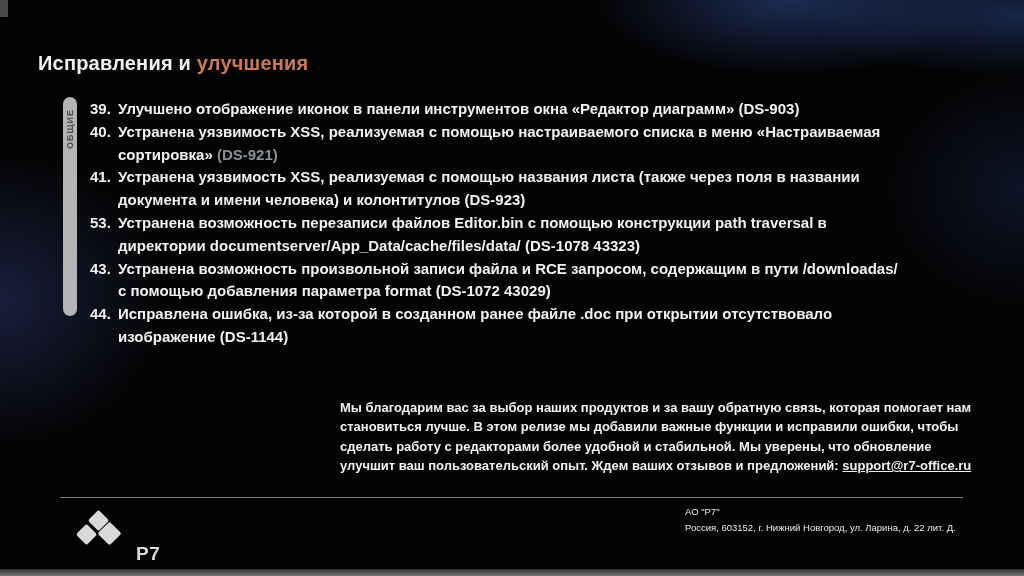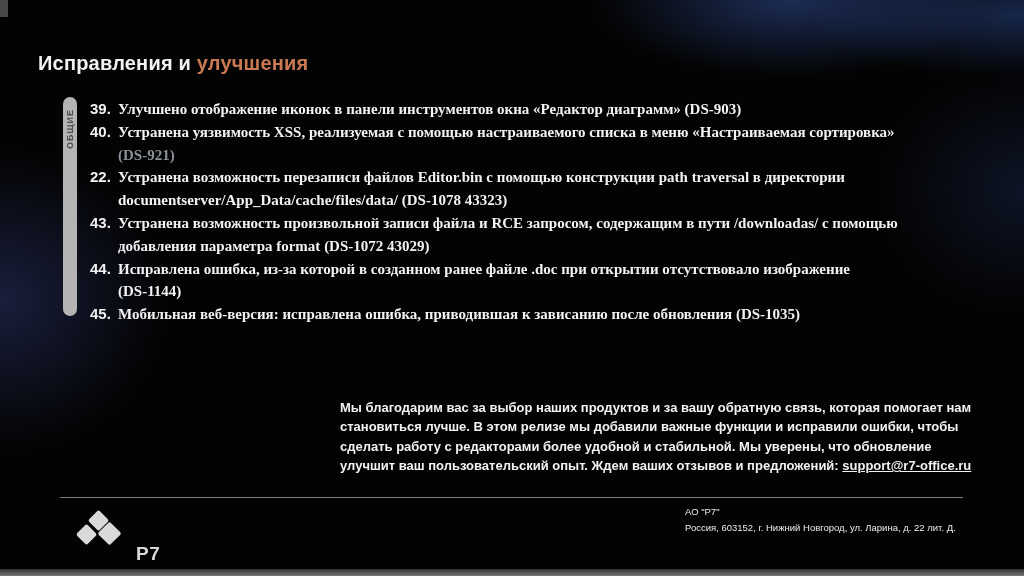--- a/index.html
+++ b/index.html
@@ -25,21 +25,21 @@
   .side-tab { position:absolute; left:63px; top:97px; width:14px; height:219px;
     background:#b4b4b4; border-radius:7px; }
   .side-tab .tab-label { position:absolute; left:7px; top:32px;
     transform:translate(-50%,-50%) rotate(-90deg); white-space:nowrap;
     font-size:9px; font-weight:700; letter-spacing:1px; color:#4e4e4e; }
 
   .fixes-list { position:absolute; left:90px; top:98px; width:812px;
     font-size:15px; font-weight:700; line-height:22.8px; }
   .list-item { display:flex; }
   .list-item .num { flex:none; width:28px; }
-  .list-item .txt { flex:1;font-family:Liberation Serif, serif; }
+  .list-item .txt { flex:1; }
   .code { white-space:nowrap; }
   .code.muted { color:#8b919b; }
 
   .thanks { position:absolute; left:340px; top:398px; width:632px;
     font-size:13px; font-weight:700; line-height:19.4px; }
   .thanks a { color:#f2f2f2; text-decoration:underline;margin-top:44px; }
 
   .footer-divider { position:absolute; left:60px; top:497px; width:903px; height:1px; background:#7e7e7e; }
 
   .logo { position:absolute; left:78px; top:512px; width:48px; height:42px; }
@@ -67,34 +67,34 @@
   <div class="fixes-list">
       <div class="list-item">
         <span class="num">39.</span>
         <span class="txt">Улучшено отображение иконок в панели инструментов окна «Редактор диаграмм» <span class="code">(DS-903)</span></span>
       </div>
       <div class="list-item">
         <span class="num">40.</span>
         <span class="txt">Устранена уязвимость XSS, реализуемая с помощью настраиваемого списка в меню «Настраиваемая сортировка» <span class="code muted">(DS-921)</span></span>
       </div>
       <div class="list-item">
-        <span class="num">22.</span>
+        <span class="num">41.</span>
+        <span class="txt">Устранена уязвимость XSS, реализуемая с помощью названия листа (также через поля в названии документа и имени человека) и колонтитулов <span class="code">(DS-923)</span></span>
+      </div>
+      <div class="list-item">
+        <span class="num">53.</span>
         <span class="txt">Устранена возможность перезаписи файлов Editor.bin с помощью конструкции path traversal в директории documentserver/App_Data/cache/files/data/ <span class="code">(DS-1078 43323)</span></span>
       </div>
       <div class="list-item">
         <span class="num">43.</span>
         <span class="txt">Устранена возможность произвольной записи файла и RCE запросом, содержащим в пути /downloadas/ с помощью добавления параметра format <span class="code">(DS-1072 43029)</span></span>
       </div>
       <div class="list-item">
         <span class="num">44.</span>
         <span class="txt">Исправлена ошибка, из-за которой в созданном ранее файле .doc при открытии отсутствовало изображение <span class="code">(DS-1144)</span></span>
-      </div>
-      <div class="list-item">
-        <span class="num">45.</span>
-        <span class="txt">Мобильная веб-версия: исправлена ошибка, приводившая к зависанию после обновления <span class="code">(DS-1035)</span></span>
       </div>
     </div>
 
   <p class="thanks"><span>Мы благодарим вас за выбор наших продуктов и за вашу обратную связь, которая помогает нам становиться лучше. В этом релизе мы добавили важные функции и исправили ошибки, чтобы сделать работу с редакторами более удобной и стабильной. Мы уверены, что обновление улучшит ваш пользовательский опыт. Ждем ваших отзывов и предложений: </span><a href="#">support@r7-office.ru</a></p>
 
   <div class="footer-divider"></div>
 
   <div class="logo">
     <span class="d d1"></span>
     <span class="d d2"></span>

